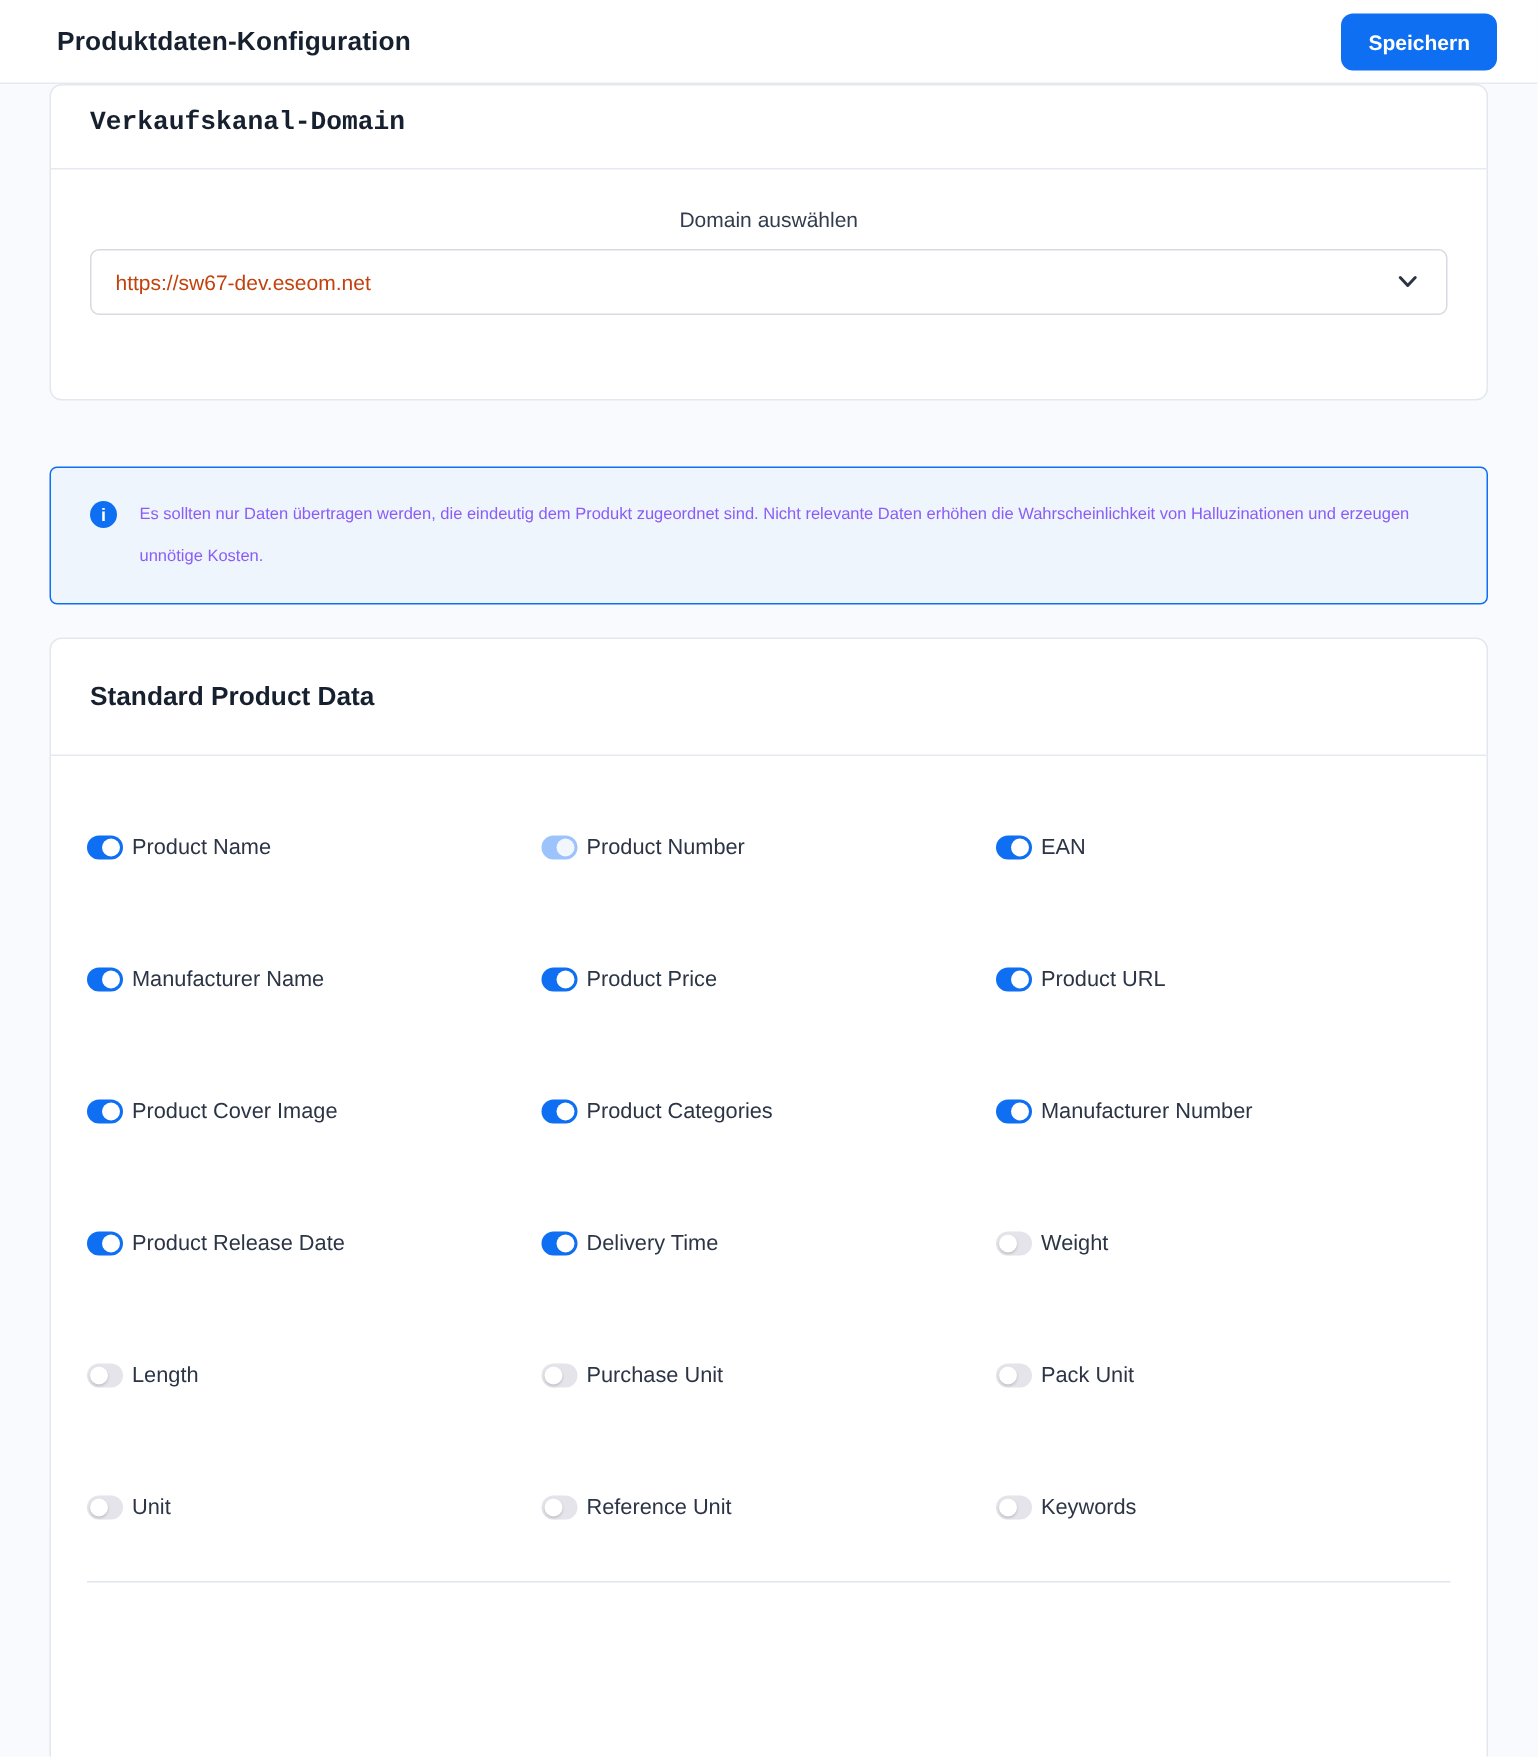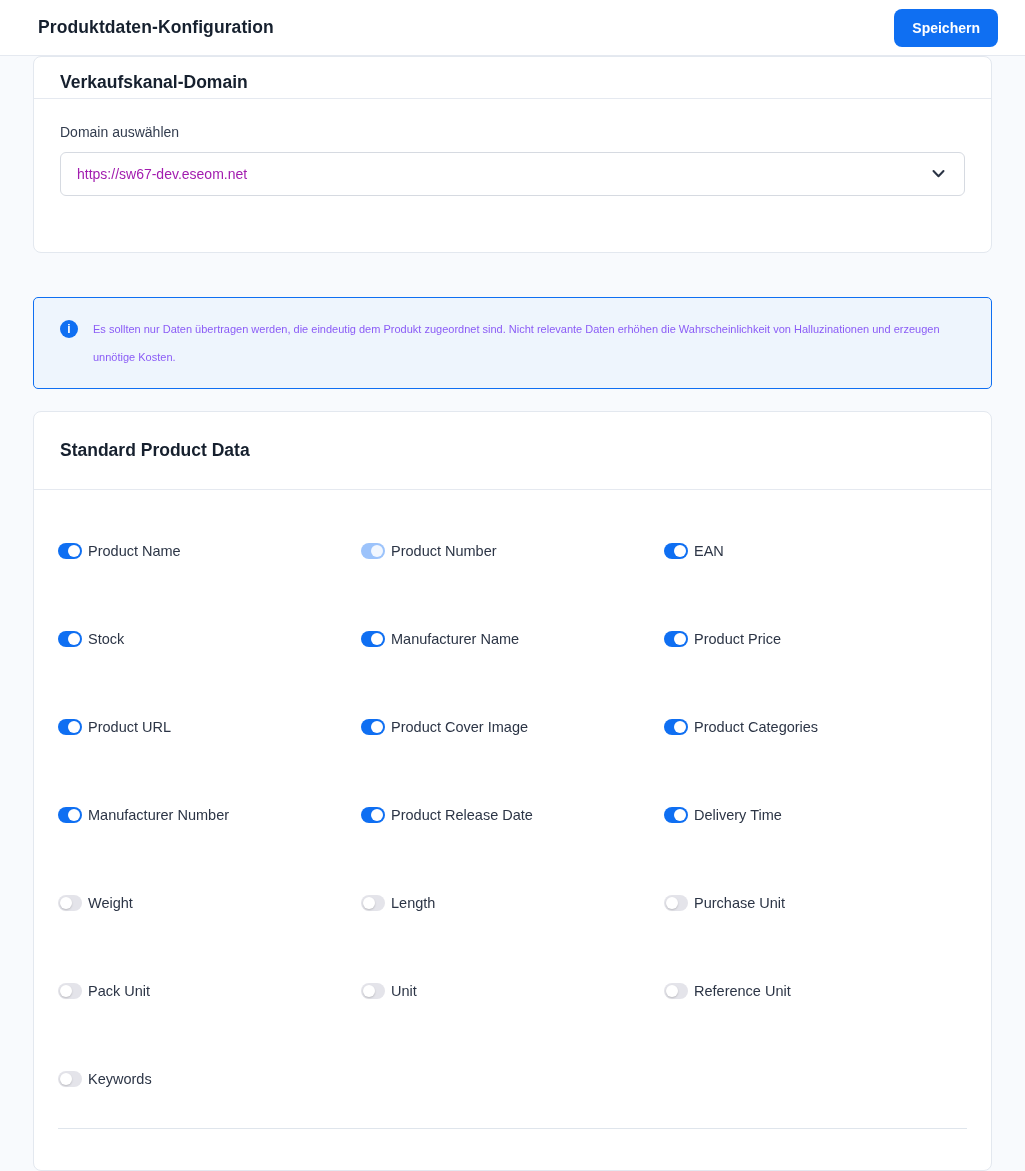--- a/index.html
+++ b/index.html
@@ -56,43 +56,45 @@
     border-radius:8px;
   }
   .card-header h2{
     font-size:17.5px;
     font-weight:700;
     color:var(--text-dark);
   }
   
   .card-domain{margin-top:0px;}
   .card-domain .card-header{
-    padding:15px 26px 5px;
+    padding:15px 26px 20px;
     border-bottom:1px solid var(--divider);
+    font-family:Liberation Mono, monospace;
   }
   .card-domain .card-body{padding:25px 26px 56px;}
   .field-label{
     display:block;
     font-size:14px;
     color:#323c4e;
     margin-bottom:12px;
+    text-align:center;
   }
   .select-wrap{position:relative;}
   .select-wrap select{
     -webkit-appearance:none;
     appearance:none;
     width:100%;
     height:44px;
     border:1px solid #d6dae1;
     border-radius:6px;
     background:#ffffff;
     padding:0 40px 0 16px;
     font-family:inherit;
     font-size:14px;
-    color:#a21caf;
+    color:#c2410c;
     cursor:pointer;
   }
   .select-wrap .chevron{
     position:absolute;
     right:20px;
     top:50%;
     transform:translateY(-50%);
     pointer-events:none;
     display:block;
   }
@@ -236,26 +238,20 @@
           <div class="toggle-item">
             <span class="switch on">
               <span class="knob"></span>
             </span>
             <span class="toggle-label">EAN</span>
           </div>
           <div class="toggle-item">
             <span class="switch on">
               <span class="knob"></span>
             </span>
-            <span class="toggle-label">Stock</span>
-          </div>
-          <div class="toggle-item">
-            <span class="switch on">
-              <span class="knob"></span>
-            </span>
             <span class="toggle-label">Manufacturer Name</span>
           </div>
           <div class="toggle-item">
             <span class="switch on">
               <span class="knob"></span>
             </span>
             <span class="toggle-label">Product Price</span>
           </div>
           <div class="toggle-item">
             <span class="switch on">

